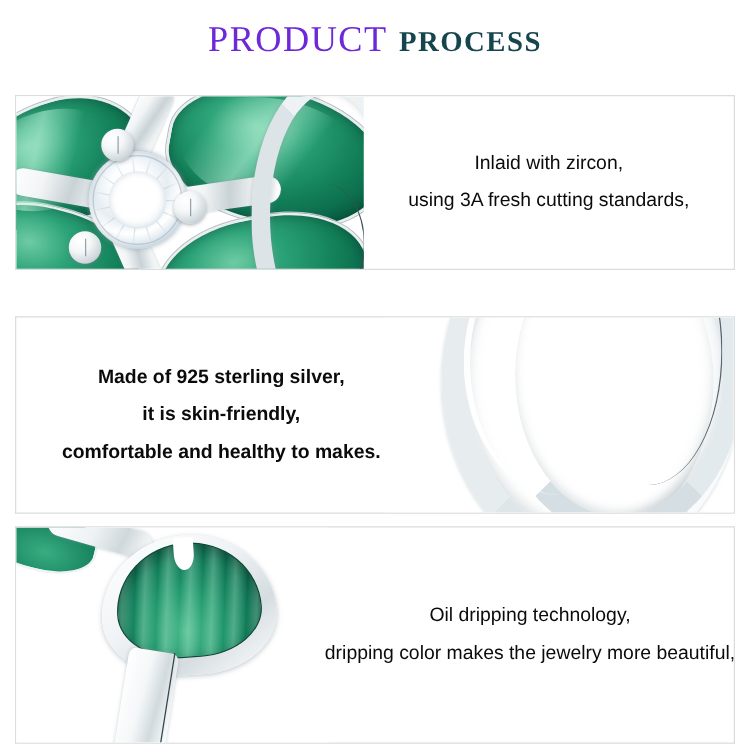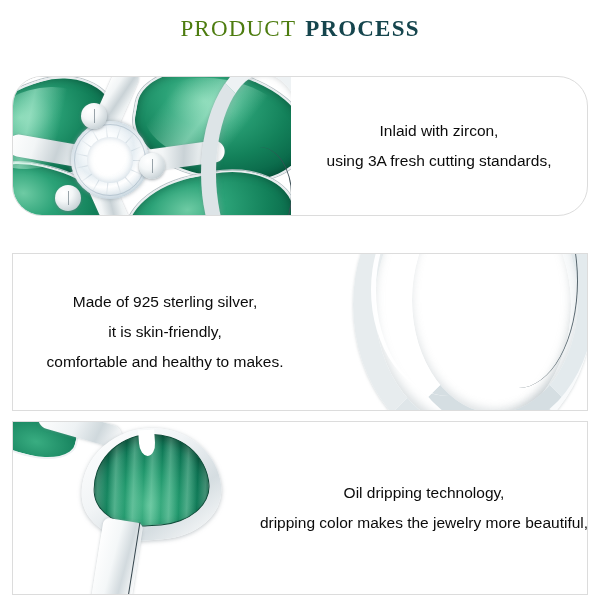--- a/index.html
+++ b/index.html
@@ -24,45 +24,45 @@
   .title-bar {
     position: absolute;
     left: 0;
     top: 16px;
     width: 600px;
     text-align: center;
     white-space: nowrap;
   }
   .title-light {
     font-family: "Liberation Serif", serif;
-    font-size: 23px;
+    font-size: 29px;
     font-weight: 400;
     letter-spacing: 1.2px;
-    color: #4d7c0f;
+    color: #6d28d9;
   }
   .title-bold {
     font-family: "Liberation Serif", serif;
     font-size: 23px;
     font-weight: 700;
     letter-spacing: 1.2px;
     color: #15454d;
     margin-left: 9px;
   }
 
   
   .panel {
     position: absolute;
     left: 12px;
     width: 576px;
     border: 1px solid #dcdcdc;
     box-sizing: border-box;
     background: #ffffff;
     overflow: hidden;
   }
-  #panel-1 { top: 76px;  height: 140px; border-radius: 30px; }
+  #panel-1 { top: 76px;  height: 140px; }
   #panel-2 { top: 253px; height: 158px; }
   #panel-3 { top: 421px; height: 174px; }
 
   .panel-inner {
     position: relative;
     width: 100%;
     height: 100%;
   }
 
   
@@ -75,21 +75,21 @@
   }
   .text-line {
     font-size: 15.5px;
     color: #0b0b0b;
     text-align: center;
     line-height: 30px;
     white-space: nowrap;
   }
 
   #text-1 { left: 278px; top: 0; width: 296px; height: 100%; }
-  #text-2 { left: 2px;   top: 0; width: 300px; height: 100%; }
+  #text-2 { left: 14px;   top: 0; width: 300px; height: 100%; font-weight: bold; }
   #text-3 { left: 248px; top: 0; width: 326px; height: 100%; align-items: center; }
 
   
   .photo {
     position: absolute;
     overflow: hidden;
     background: #ffffff;
   }
   #photo-1 { left: 0;    top: 0; width: 278px; height: 158px; }
   #photo-2 { left: 296px; top: 0; width: 278px; height: 156px; }

